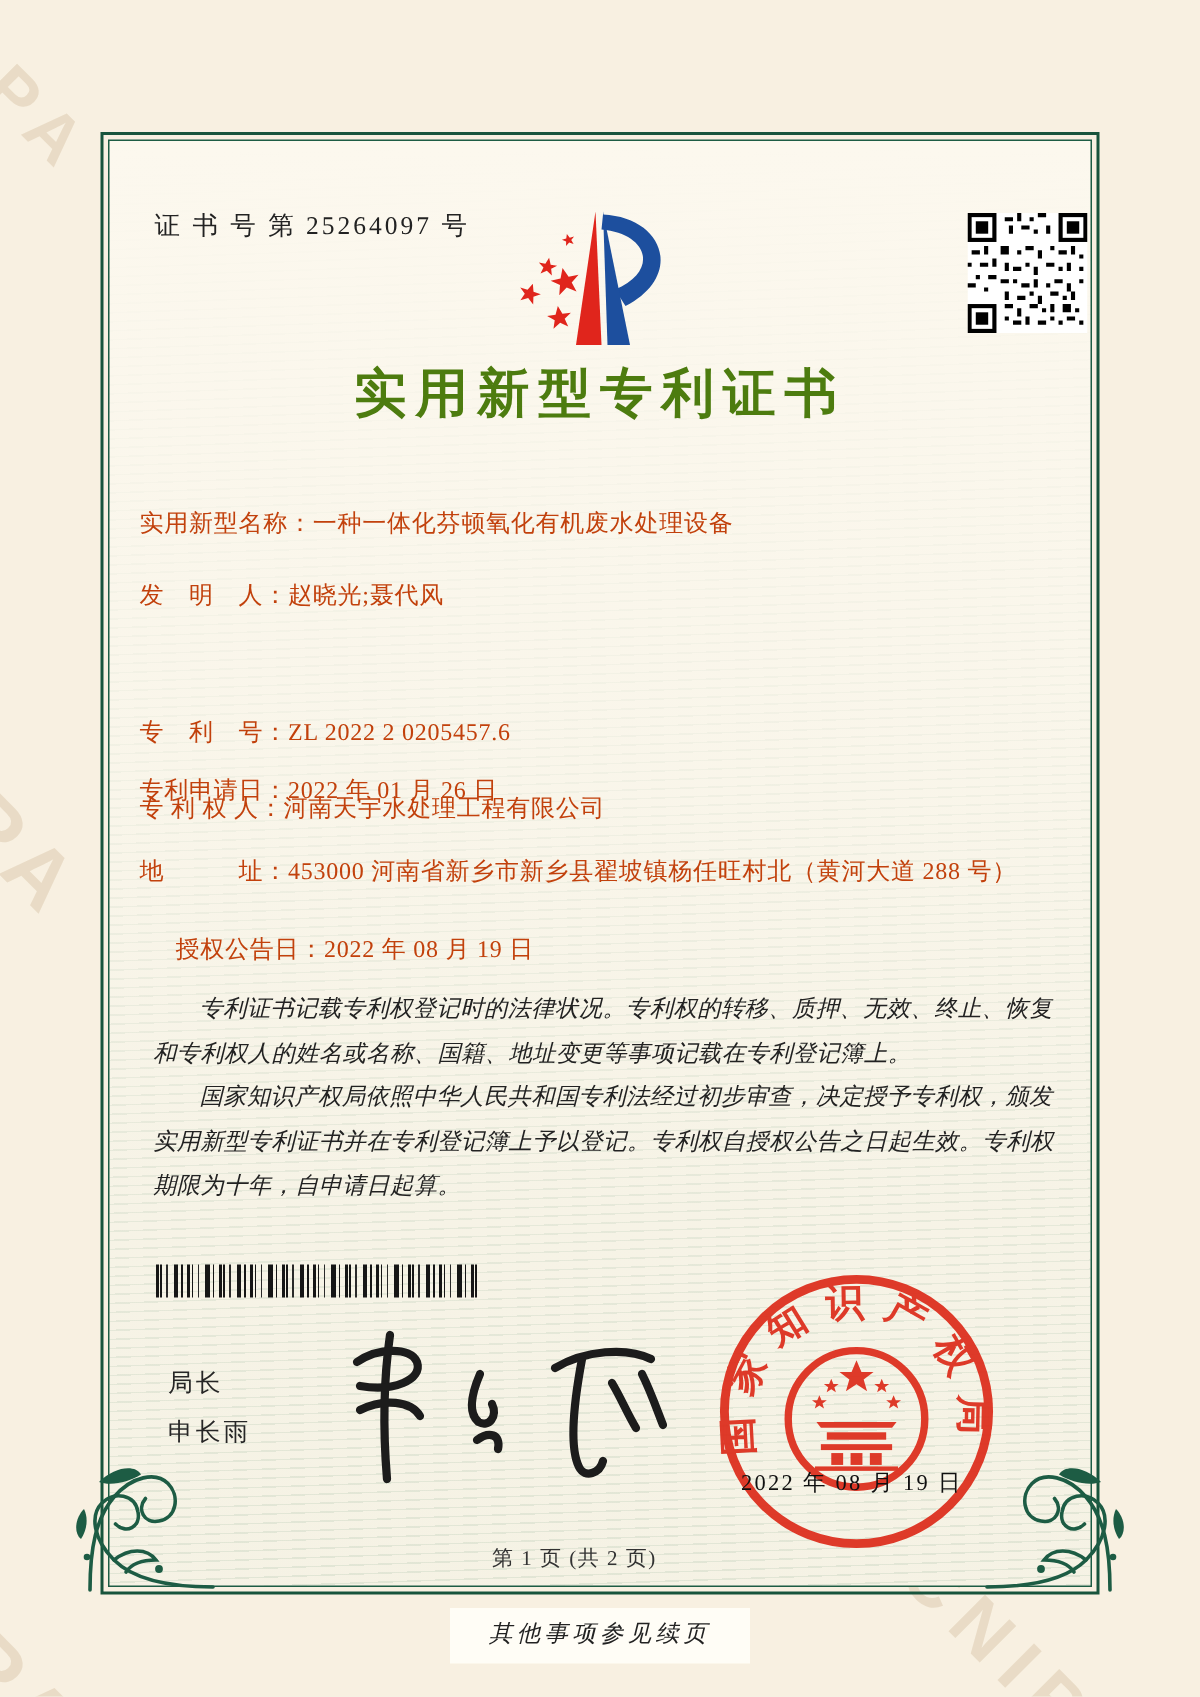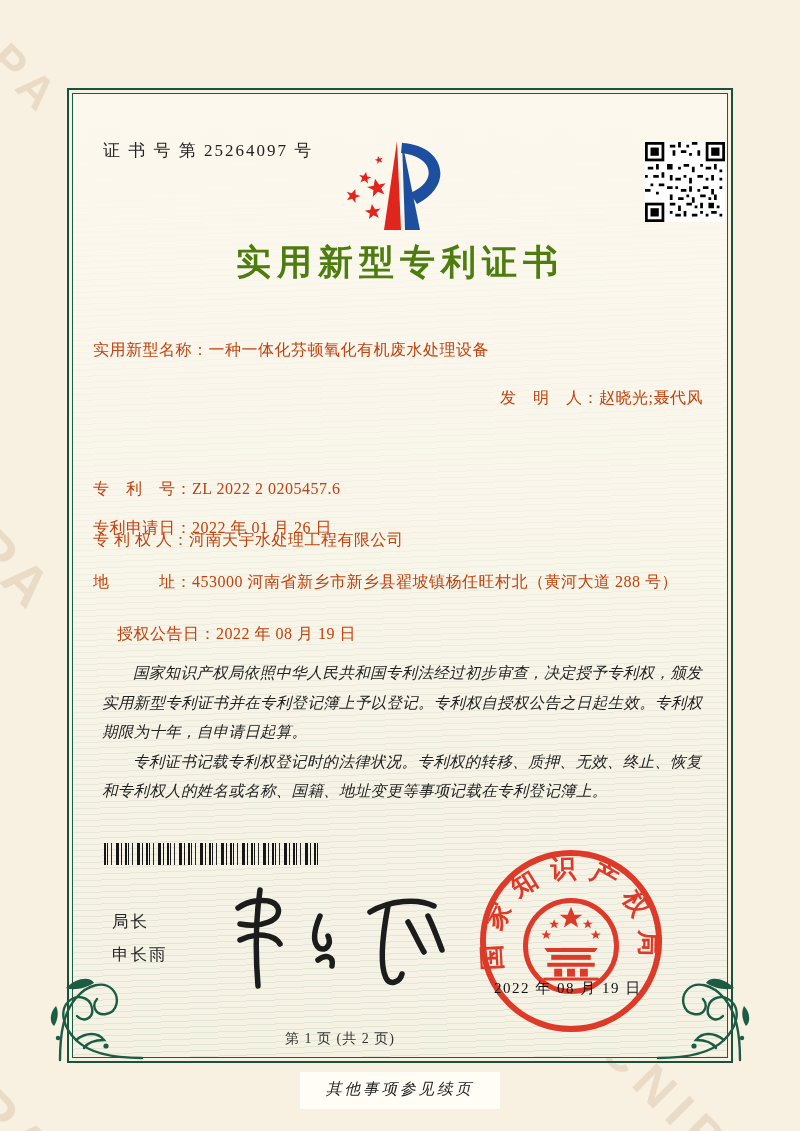--- a/index.html
+++ b/index.html
@@ -69,21 +69,21 @@
     left:112px;font-family:"Liberation Sans","DejaVu Sans",sans-serif;
     font-size:16.5px;color:#262626;letter-spacing:2px;
   }
   
   .sealdate{
     left:494px;top:979px;font-size:15px;color:#101010;letter-spacing:1.5px;white-space:nowrap;
   }
   
   .pagefoot{
     left:0;top:1030px;width:680px;text-align:center;
-    font-size:14px;color:#333;letter-spacing:1px;
+    font-size:14px;color:#333;letter-spacing:1px;padding-left:43px;
   }
   .contnote{
     left:0;top:1072px;width:800px;text-align:center;
   }
   .contnote span{
     display:inline-block;background:#fffdf6;padding:7px 26px 9px;
     font-size:15.5px;font-style:italic;letter-spacing:3px;color:#222;
   }
   svg{display:block;}
 </style>
@@ -170,42 +170,42 @@
       <rect x="2" y="24" width="3" height="3"></rect>
     <path d="M9 1h2v1H9z M12 0h1v2h-1z M15 1h1v1h-1z M17 0h2v1h-2z M10 3h1v2h-1z M13 3h2v1h-2z M16 4h1v1h-1z M19 3h1v2h-1z M1 9h2v1H1z M4 8h1v2H4z M0 12h1v1H0z M3 12h2v1H3z M6 11h1v2H6z M2 15h1v1H2z M5 15h2v1H5z M0 17h2v1H0z M4 18h1v1H4z M8 8h2v2H8z M12 9h1v1h-1z M14 8h2v1h-2z M17 9h1v2h-1z M20 8h1v1h-1z M22 9h2v1h-2z M25 8h1v2h-1z M27 10h1v1h-1z M9 12h1v2H9z M11 13h2v1h-2z M14 12h1v1h-1z M16 13h1v2h-1z M19 12h2v1h-2z M22 13h1v1h-1z M24 12h1v2h-1z M27 13h1v1h-1z M8 16h2v1H8z M11 16h1v1h-1z M13 17h2v1h-2z M16 16h1v2h-1z M19 17h1v1h-1z M21 16h2v1h-2z M24 17h1v2h-1z M27 16h1v1h-1z M9 19h1v2H9z M12 20h2v1h-2z M15 19h1v1h-1z M17 20h1v2h-1z M20 19h2v1h-2z M23 20h1v1h-1z M25 19h1v2h-1z M9 22h2v1H9z M12 23h1v2h-1z M15 22h2v1h-2z M18 23h1v1h-1z M20 22h1v2h-1z M23 22h2v2h-2z M26 23h1v1h-1z M9 25h1v1H9z M11 26h2v1h-2z M14 25h1v2h-1z M17 26h2v1h-2z M20 25h1v1h-1z M22 26h1v1h-1z M24 25h2v1h-2z M27 26h1v1h-1z"></path>
   </g>
 </svg>
 
 <div class="abs title">实用新型专利证书</div>
 
 <div class="abs row" style="top:337px;">
   <span class="lbl">实用新型名称：</span><span class="val">一种一体化芬顿氧化有机废水处理设备</span>
 </div>
-<div class="abs row" style="top:385px;text-align:right;">
+<div class="abs row" style="top:385px;">
   <span class="lbl">发　明　人：</span><span class="val">赵晓光;聂代风</span>
 </div>
 <div class="abs row" style="top:432px;margin-top:44px;">
   <span class="lbl">专　利　号：</span><span class="val">ZL 2022 2 0205457.6</span>
 </div>
 <div class="abs row" style="top:479px;margin-top:36px;">
   <span class="lbl">专利申请日：</span><span class="val">2022 年 01 月 26 日</span>
 </div>
 <div class="abs row" style="top:527px;">
   <span class="lbl">专 利 权 人：</span><span class="val">河南天宇水处理工程有限公司</span>
 </div>
 <div class="abs row" style="top:569px;">
   <span class="lbl">地　　　址：</span><span class="val addr-val">453000 河南省新乡市新乡县翟坡镇杨任旺村北（黄河大道 288 号）</span>
 </div>
 <div class="abs row" style="top:621px;margin-left:24px;">
   <span class="lbl">授权公告日：</span><span class="val">2022 年 08 月 19 日</span>
 </div>
 
 <div class="abs paras">
+  <p>专利证书记载专利权登记时的法律状况。专利权的转移、质押、无效、终止、恢复和专利权人的姓名或名称、国籍、地址变更等事项记载在专利登记簿上。</p>
   <p>国家知识产权局依照中华人民共和国专利法经过初步审查，决定授予专利权，颁发实用新型专利证书并在专利登记簿上予以登记。专利权自授权公告之日起生效。专利权期限为十年，自申请日起算。</p>
-  <p>专利证书记载专利权登记时的法律状况。专利权的转移、质押、无效、终止、恢复和专利权人的姓名或名称、国籍、地址变更等事项记载在专利登记簿上。</p>
 </div>
 
 <div class="abs barcode"></div>
 
 <div class="abs officer" style="top:911px;">局长</div>
 <div class="abs officer" style="top:944px;">申长雨</div>
 
 <svg class="abs" style="left:222px;top:878px;" width="235" height="115" viewBox="0 0 235 115">
   <g stroke="#1c1c1c" fill="none" stroke-width="5.5" stroke-linecap="round" stroke-linejoin="round">
     <path d="M38,12 C34,40 33,72 36,108"></path>

